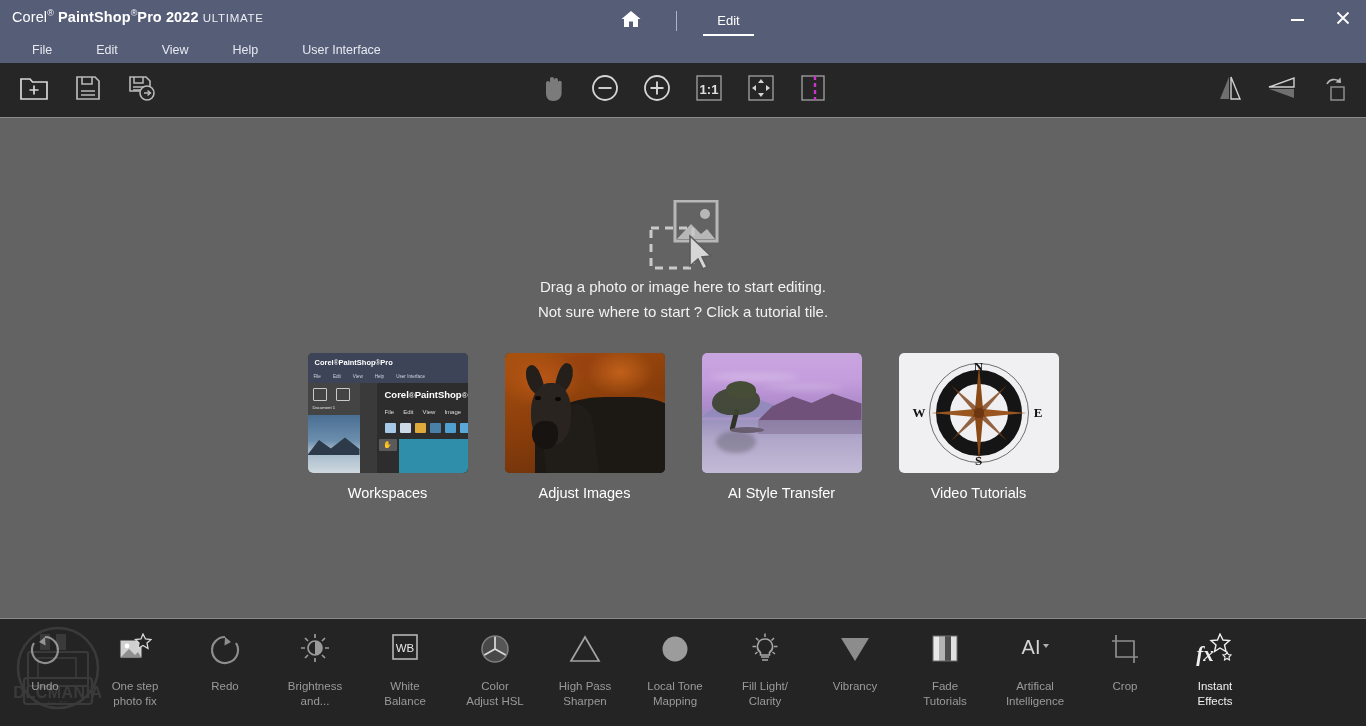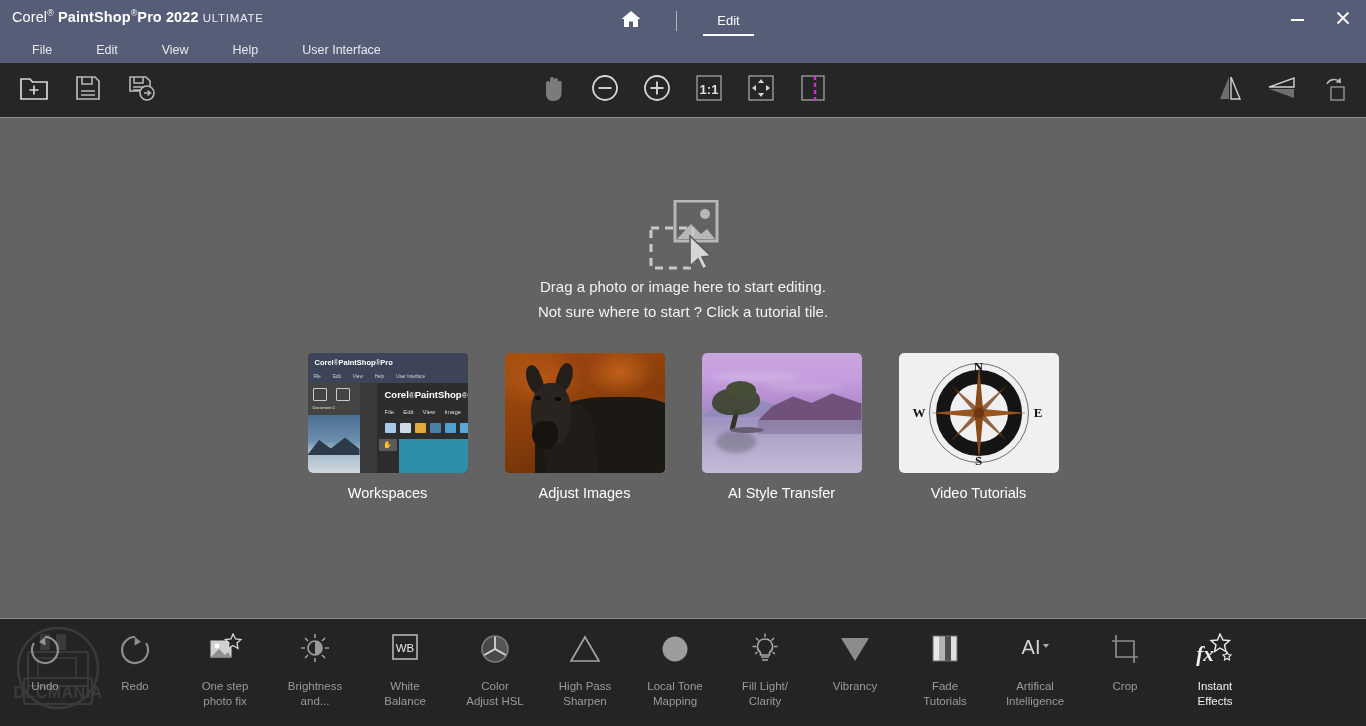--- a/index.html
+++ b/index.html
@@ -489,42 +489,42 @@
     <div class="bb-item undoredo">
       <div class="bb-icon">
         <svg width="34" height="34" viewBox="0 0 34 34">
           <path d="M17 4 a13 13 0 1 1 -11 6" fill="none" stroke="#8e8e8e" stroke-width="2.2"></path>
           <path d="M17 4 L11 9 L17.5 12.5 Z" fill="#8e8e8e"></path>
         </svg>
       </div>
       <div class="bb-label">Undo</div>
     </div>
 
-    <div class="bb-item undoredo">
-      <div class="bb-icon">
-        <svg width="34" height="34" viewBox="0 0 34 34">
-          <path d="M17 4 a13 13 0 1 0 11 6" fill="none" stroke="#8e8e8e" stroke-width="2.2"></path>
-          <path d="M17 4 L23 9 L16.5 12.5 Z" fill="#8e8e8e"></path>
-        </svg>
-      </div>
-      <div class="bb-label">Redo</div>
-    </div>
-
     <div class="bb-item">
       <div class="bb-icon">
         <svg width="34" height="32" viewBox="0 0 34 32">
           <rect x="2" y="7" width="22" height="18" fill="#d0d0d0"></rect>
           <rect x="2" y="7" width="22" height="18" fill="none" stroke="#2b2b2b" stroke-width="1"></rect>
           <circle cx="9" cy="13" r="2.4" fill="#ffffff"></circle>
           <path d="M3 24 L11 16 L17 22 L20 19 L23 24 Z" fill="#8e8e8e"></path>
           <path d="M25 1 L27.5 6 L33 6.5 L29 10 L30 15.5 L25 12.5 L20 15.5 L21 10 L17.5 6.5 L23 6 Z" fill="#242424" stroke="#d8d8d8" stroke-width="1.3"></path>
         </svg>
       </div>
       <div class="bb-label">One step
 photo fix</div>
+    </div>
+
+    <div class="bb-item undoredo">
+      <div class="bb-icon">
+        <svg width="34" height="34" viewBox="0 0 34 34">
+          <path d="M17 4 a13 13 0 1 0 11 6" fill="none" stroke="#8e8e8e" stroke-width="2.2"></path>
+          <path d="M17 4 L23 9 L16.5 12.5 Z" fill="#8e8e8e"></path>
+        </svg>
+      </div>
+      <div class="bb-label">Redo</div>
     </div>
 
     <div class="bb-item">
       <div class="bb-icon">
         <svg width="34" height="34" viewBox="0 0 34 34">
           <path d="M17 8 a7 7 0 0 1 0 14 Z" fill="#9a9a9a"></path>
           <circle cx="17" cy="15" r="7" fill="none" stroke="#9a9a9a" stroke-width="1.7"></circle>
           <g stroke="#9a9a9a" stroke-width="1.7">
             <path d="M17 1 v4 M17 25 v4 M3 15 h4 M27 15 h4 M7 5 l3 3 M24 22 l3 3 M27 5 l-3 3 M10 22 l-3 3"></path>
           </g>

